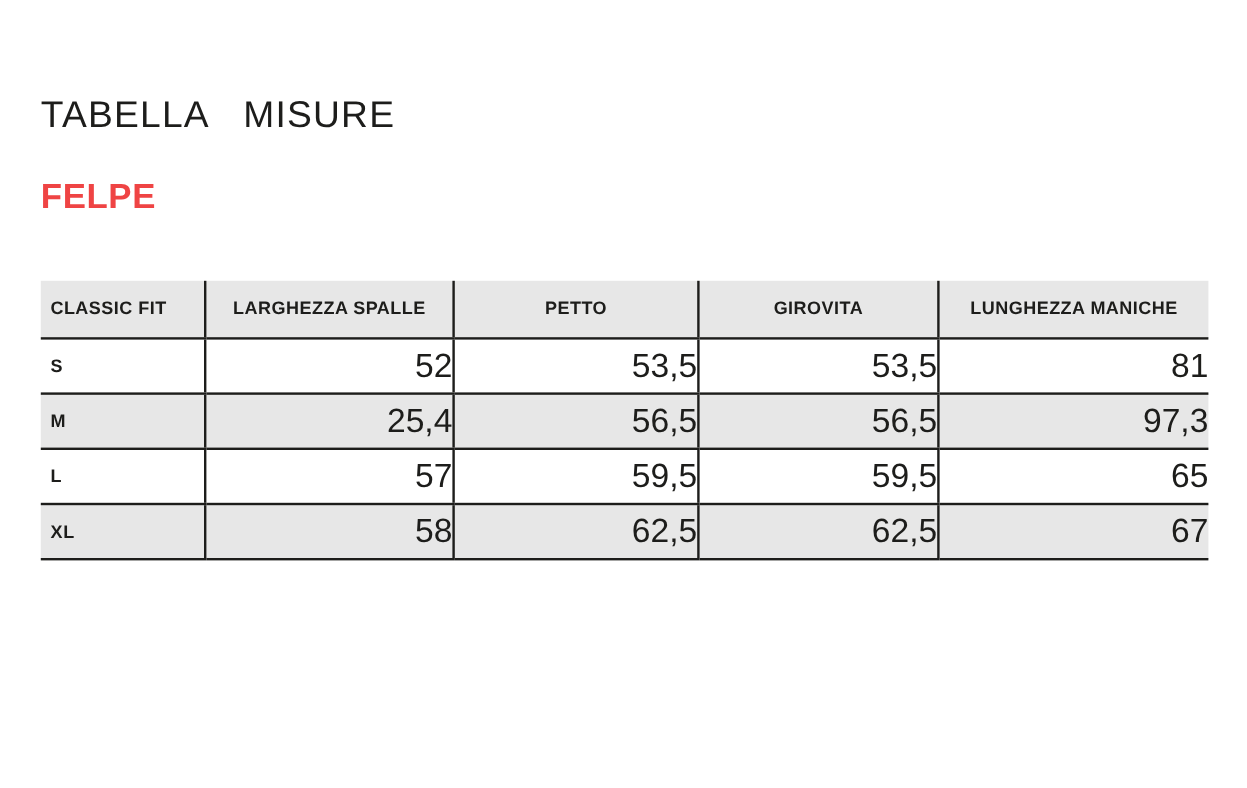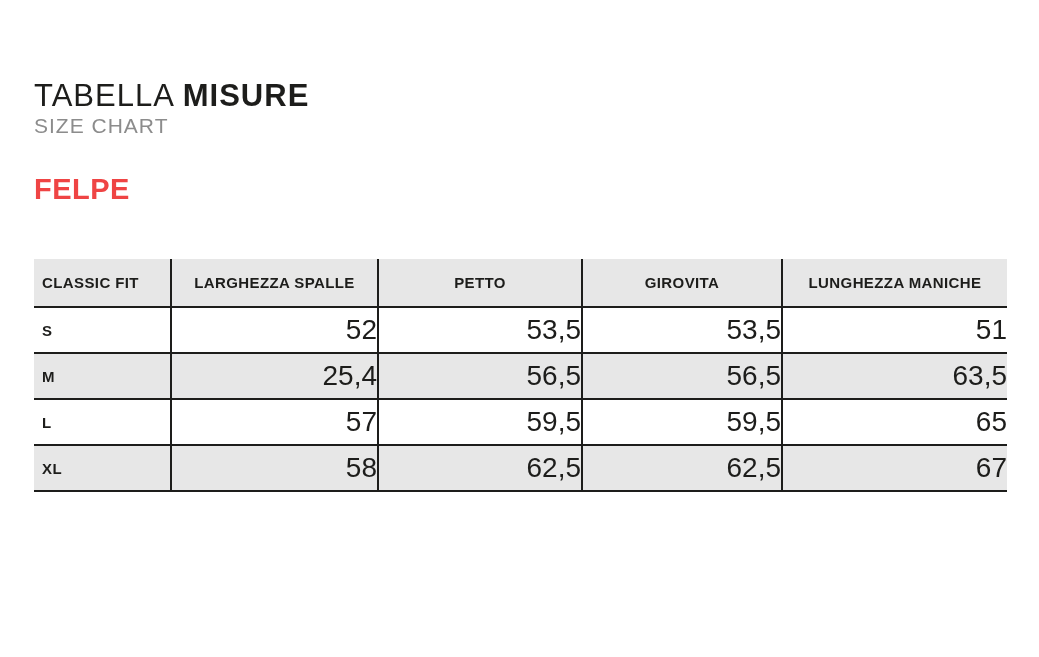--- a/index.html
+++ b/index.html
@@ -21,21 +21,22 @@
   }
   .title {
     margin: 0;
     font-size: 31px;
     line-height: 1;
     font-weight: 400;
     letter-spacing: 1px;
     color: #1d1d1b;
   }
   .title .bold {
-    font-weight: 700;
+    font-weight: 400;
+    margin-left: 20px;
   }
   .subtitle {
     margin-top: 4px;
     font-size: 21px;
     line-height: 1;
     letter-spacing: 1px;
     color: #8c8c8c;
     font-weight: 400;
   }
   .section-title {
@@ -94,21 +95,20 @@
     font-weight: 400;
   }
 </style>
 </head>
 <body>
 
 <div class="page">
 
   <h1 class="title"><span>TABELLA</span> <span class="bold">MISURE</span></h1>
 
-  <div class="subtitle">SIZE CHART</div>
 
   <h2 class="section-title">FELPE</h2>
 
   <table class="size-table">
     <colgroup>
       <col style="width:137px">
       <col style="width:207px">
       <col style="width:204px">
       <col style="width:200px">
       <col style="width:225px">
@@ -121,28 +121,28 @@
         <th>GIROVITA</th>
         <th>LUNGHEZZA MANICHE</th>
       </tr>
     </thead>
     <tbody>
       <tr>
         <th class="size-label-cell">S</th>
         <td>52</td>
         <td>53,5</td>
         <td>53,5</td>
-        <td>51</td>
+        <td>81</td>
       </tr>
       <tr>
         <th class="size-label-cell">M</th>
         <td>25,4</td>
         <td>56,5</td>
         <td>56,5</td>
-        <td>63,5</td>
+        <td>97,3</td>
       </tr>
       <tr>
         <th class="size-label-cell">L</th>
         <td>57</td>
         <td>59,5</td>
         <td>59,5</td>
         <td>65</td>
       </tr>
       <tr>
         <th class="size-label-cell">XL</th>

